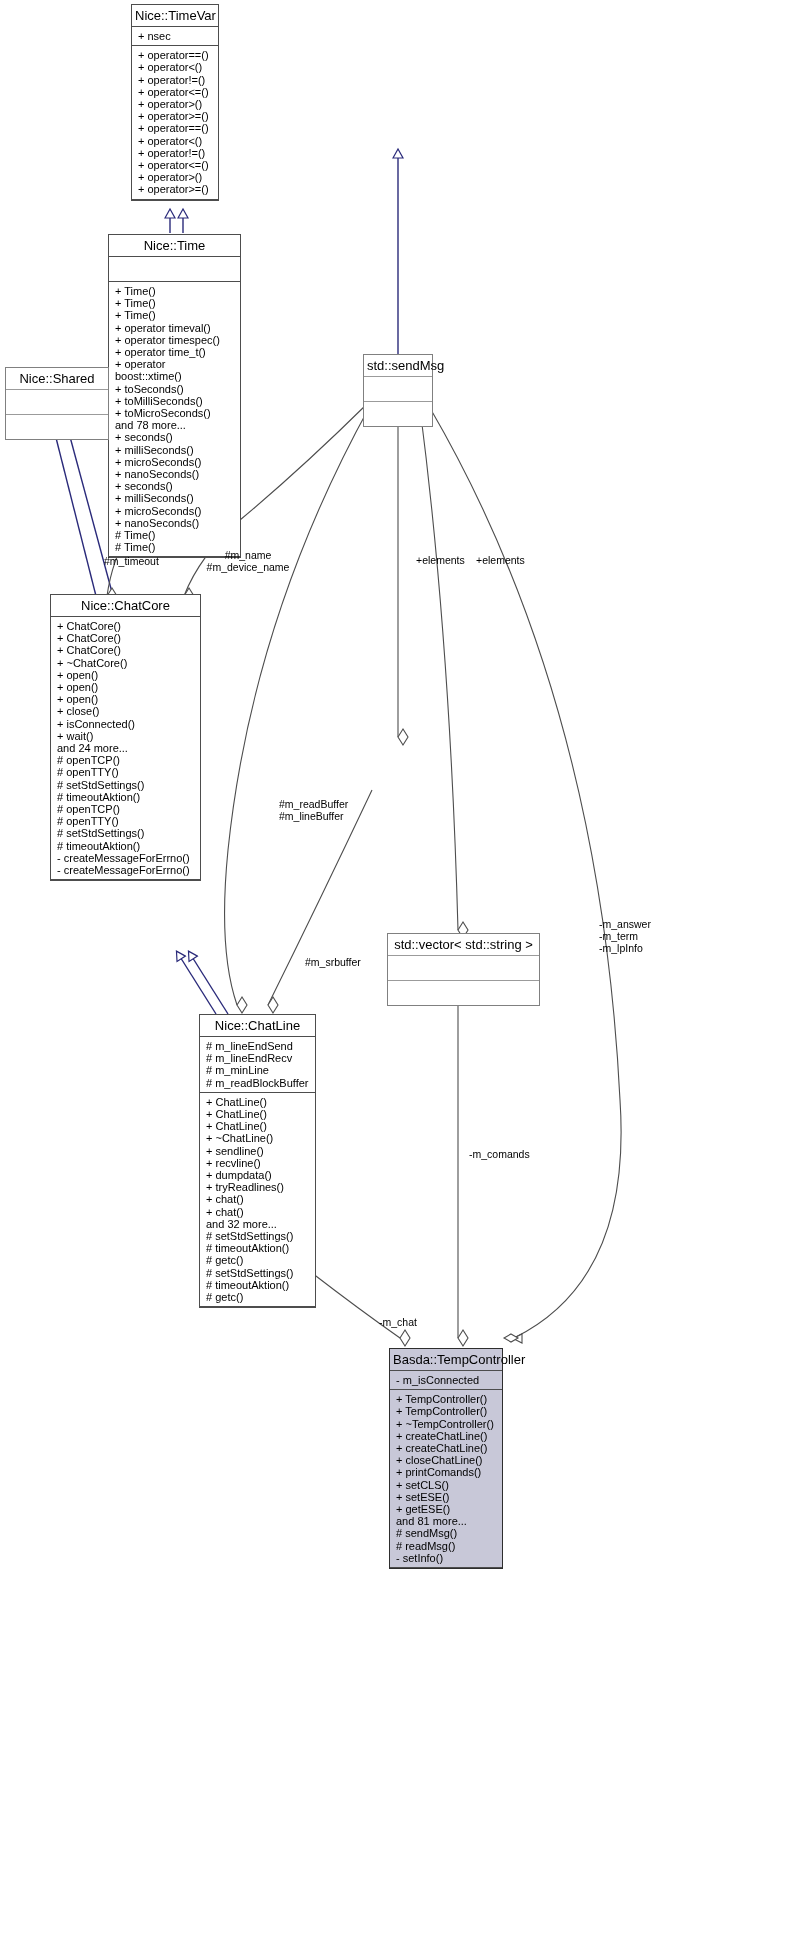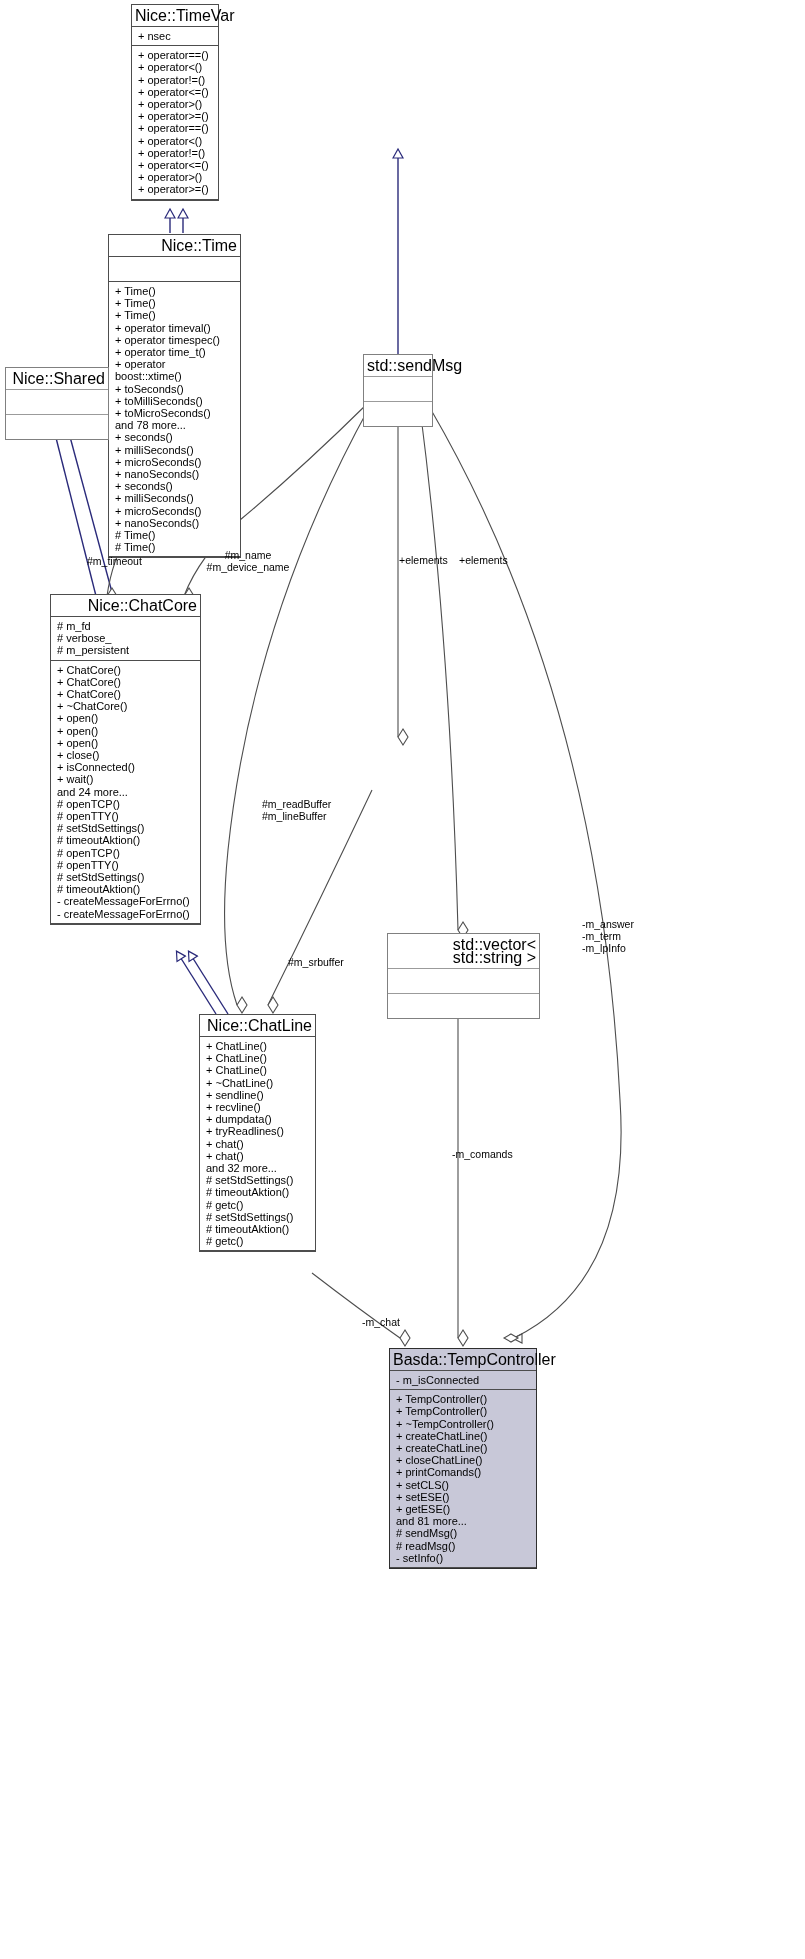--- a/index.html
+++ b/index.html
@@ -16,22 +16,22 @@
     position:absolute;
     background:#ffffff;
     box-sizing:border-box;
     border:1px solid #808080;
     z-index:5;
   }
   .umlbox.strong{border:1px solid #4d4d4d;}
   .umlbox.focus{border:1px solid #2e2e2e;}
 
   .cname{
-    text-align:right;
-    font-size:16px;
+    text-align:center;
+    font-size:13px;
     line-height:13px;
     padding:4px 3px 4px 3px;
     white-space:pre-line;
   }
   .umlbox.strong > .cname,
   .umlbox.focus > .cname{
     border-bottom:1px solid #4d4d4d;
   }
   .umlbox > .cname{border-bottom:1px solid #9b9b9b;}
 
@@ -52,21 +52,21 @@
   
   .elabel{
     position:absolute;
     font-size:10.5px;
     line-height:12px;
     color:#000;
     white-space:pre-line;
     z-index:6;
   }
   .elabel.c{text-align:center;}
-  .elabel.l{text-align:left;}
+  .elabel.l{text-align:left;padding-left:17px;}
 </style>
 </head>
 <body>
 
 <div id="diagram">
 
   <svg id="edges" viewBox="0 0 805 1959">
     <defs>
       <marker id="inh" markerWidth="12" markerHeight="12" refX="9" refY="6" orient="auto" markerUnits="userSpaceOnUse">
         <path d="M1,1 L10,6 L1,11 z" fill="#ffffff" stroke="#2a2a7a" stroke-width="1.2"></path>
@@ -190,23 +190,20 @@
   </div>
 
   <div class="umlbox" style="left:363px;top:354px;width:70px;">
     <div class="cname">std::sendMsg</div>
     <div class="sect empty"></div>
     <div class="sect empty last"></div>
   </div>
 
   <div class="umlbox strong" style="left:50px;top:594px;width:151px;">
     <div class="cname">Nice::ChatCore</div>
-    <div class="sect"># m_fd
-# verbose_
-# m_persistent</div>
     <div class="sect last">+ ChatCore()
 + ChatCore()
 + ChatCore()
 + ~ChatCore()
 + open()
 + open()
 + open()
 + close()
 + isConnected()
 + wait()
@@ -225,40 +222,44 @@
 
 
   <div class="umlbox" style="left:387px;top:933px;width:153px;">
     <div class="cname">std::vector&lt; std::string &gt;</div>
     <div class="sect empty"></div>
     <div class="sect empty last"></div>
   </div>
 
   <div class="umlbox strong" style="left:199px;top:1014px;width:117px;">
     <div class="cname">Nice::ChatLine</div>
+    <div class="sect"># m_lineEndSend
+# m_lineEndRecv
+# m_minLine
+# m_readBlockBuffer</div>
     <div class="sect last">+ ChatLine()
 + ChatLine()
 + ChatLine()
 + ~ChatLine()
 + sendline()
 + recvline()
 + dumpdata()
 + tryReadlines()
 + chat()
 + chat()
 and 32 more...
 # setStdSettings()
 # timeoutAktion()
 # getc()
 # setStdSettings()
 # timeoutAktion()
 # getc()</div>
   </div>
 
-  <div class="umlbox focus" style="left:389px;top:1348px;width:148px;">
+  <div class="umlbox focus" style="left:389px;top:1348px;width:114px;">
     <div class="cname focusband">Basda::TempController</div>
     <div class="sect focusband">- m_isConnected</div>
     <div class="sect last focusband">+ TempController()
 + TempController()
 + ~TempController()
 + createChatLine()
 + createChatLine()
 + closeChatLine()
 + printComands()
 + setCLS()

